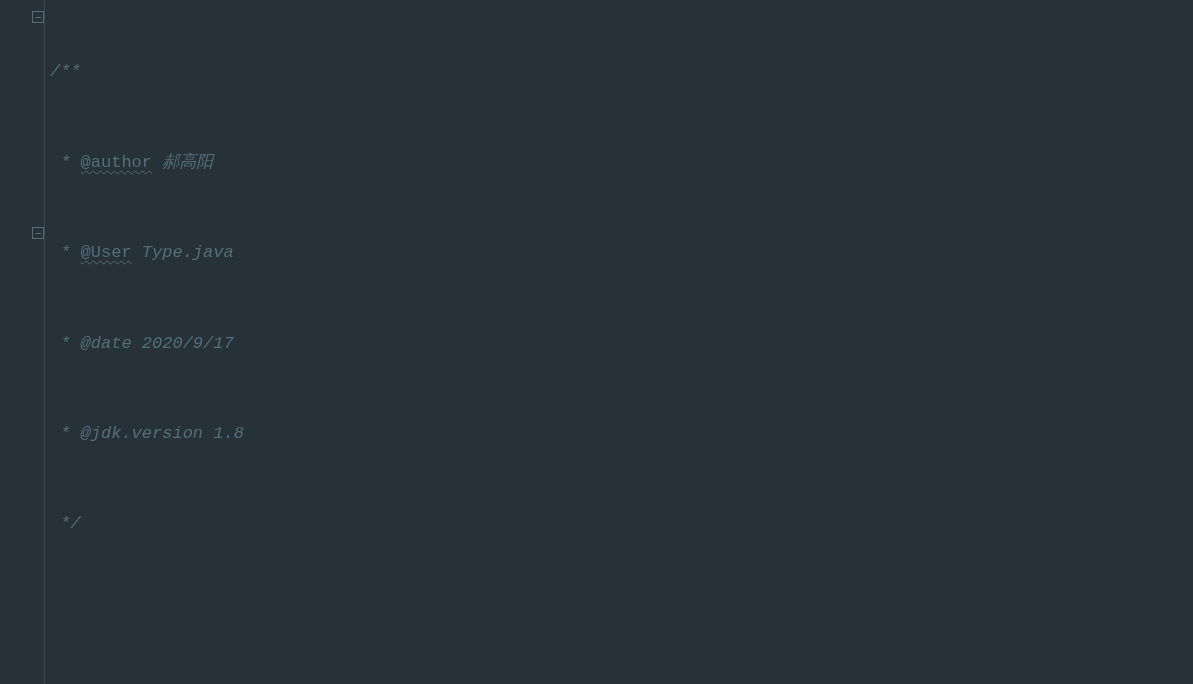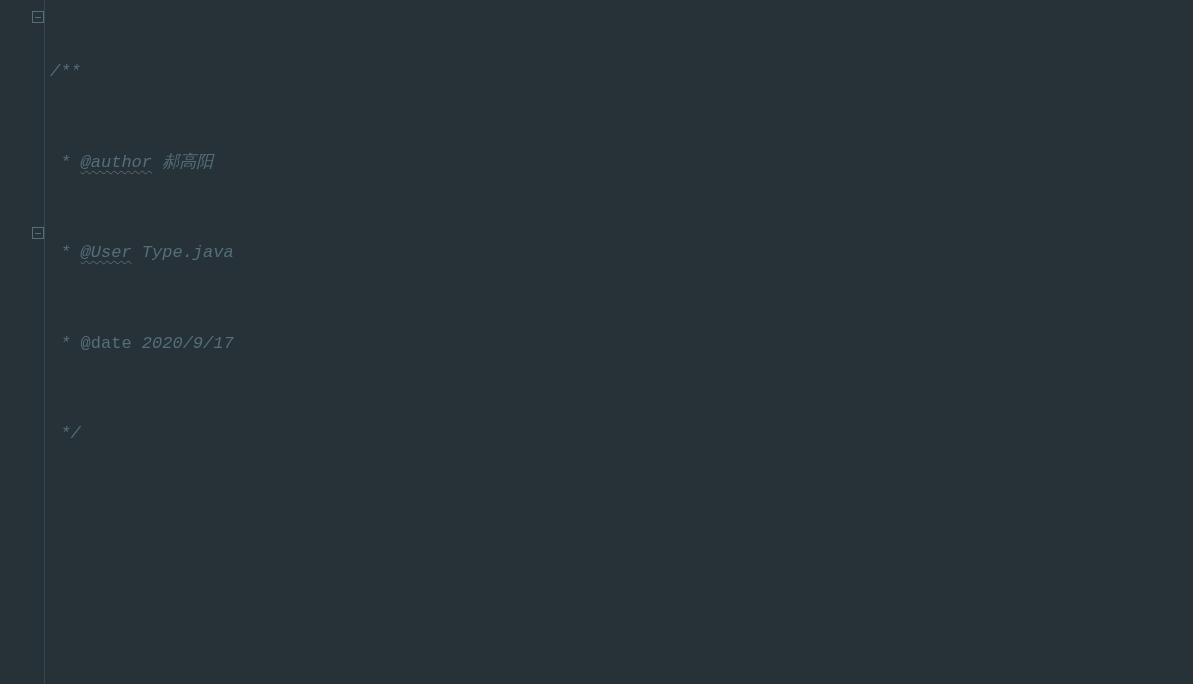--- a/index.html
+++ b/index.html
@@ -51,42 +51,43 @@
   white-space: pre;
 }
 .line {
   height: 36px;
   line-height: 36px;
   position: relative;
 }
 .comment { color: #546e7a; font-style: italic; }
 .doc-tag { 
   color: #546e7a; 
-  font-style: italic;
   text-decoration: underline wavy #5a6a72;
   text-decoration-thickness: 1px;
   text-underline-offset: 3px;
 }
 .doc-tag-plain {
   color: #546e7a;
+  font-style: italic;
 }
 </style>
 </head>
 <body>
 
 <div class="editor">
   <div class="gutter">
     <div class="fold-icon fold-minus" style="top:11px"></div>
     <div class="fold-icon fold-minus" style="top:227px"></div>
   </div>
   <div class="code-area">
     <div class="line"><span class="comment">/**</span></div>
     <div class="line"><span class="comment"> * </span><span class="doc-tag">@author</span><span class="comment"> 郝高阳</span></div>
     <div class="line"><span class="comment"> * </span><span class="doc-tag">@User</span><span class="comment"> Type.java</span></div>
     <div class="line"><span class="comment"> * </span><span class="doc-tag-plain">@date</span><span class="comment"> 2020/9/17</span></div>
+    <div class="line"><span class="comment"> * </span><span class="doc-tag-plain">@jdk.version</span><span class="comment"> 1.8</span></div>
     <div class="line"><span class="comment"> </span><span class="comment">*/</span></div>
     
     
     
     
     
     
     
     
     

